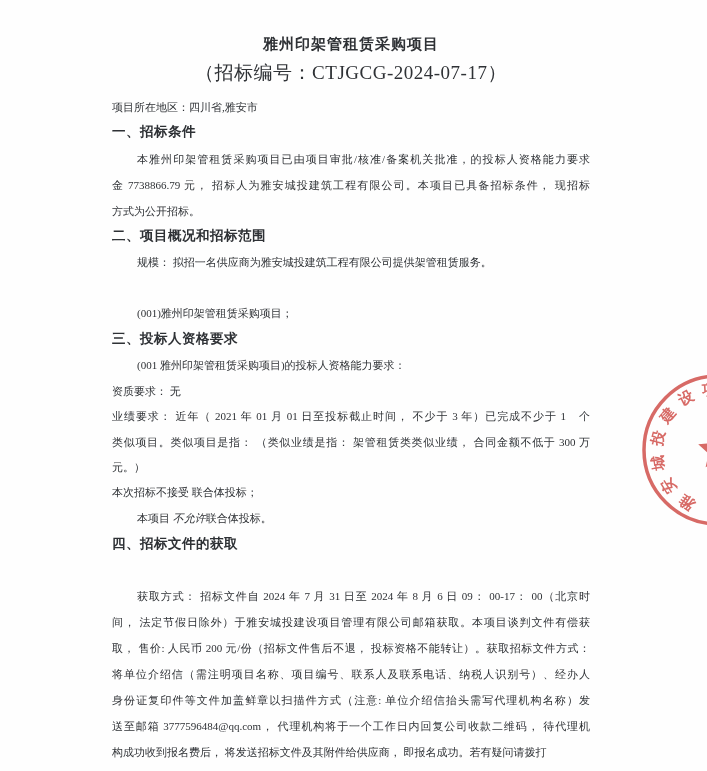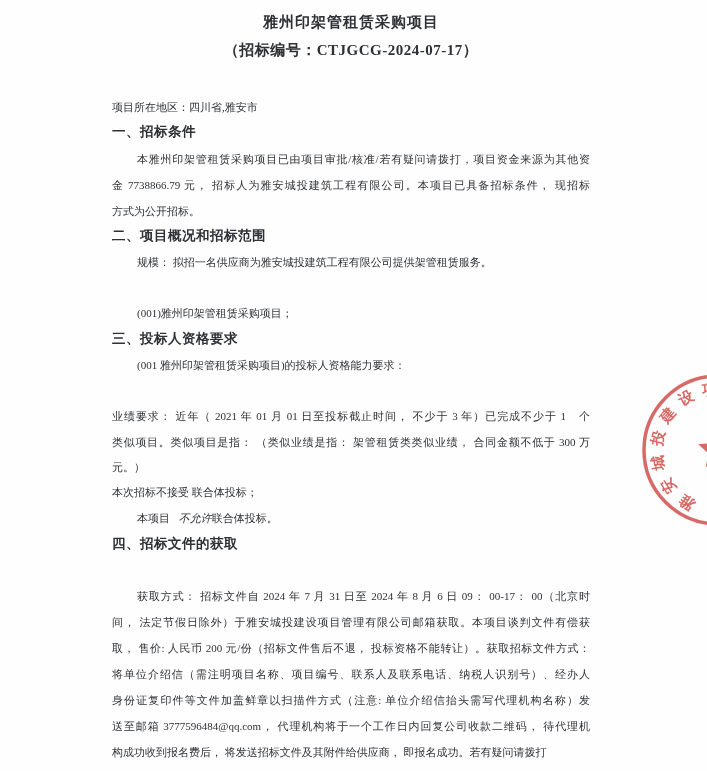--- a/index.html
+++ b/index.html
@@ -15,34 +15,34 @@
   .line {
     position:absolute;
     left:112px;
     width:478px;
     font-size:11px;
     line-height:17px;
     white-space:nowrap;
   }
   .j { text-align:justify; text-align-last:justify; }
   .ind { text-indent:25px; }
-  .center { text-align:center; text-align-last:center; white-space:normal; }
+  .center { text-align:center; text-align-last:center; white-space:normal;margin-top:22px; }
   .doc-title {
     font-size:15px; font-weight:700; letter-spacing:1px;
   }
   .doc-subtitle {
-    font-size:15px; font-weight:700; letter-spacing:0.5px;
+    font-size:19px; font-weight:400; letter-spacing:0.5px;
   }
   .h {
     font-family:Liberation Mono, monospace;
     font-weight:700;
     font-size:13.5px;
     letter-spacing:0.5px;
   }
-  .it { font-style:italic;margin-left:6px; }
+  .it { font-style:italic; }
   .seal {
     position:absolute;
     left:640px; top:370px;
     width:170px; height:170px;
   }
   .seal text {
     font-family:"Liberation Serif","DejaVu Serif",serif;
     font-weight:700;
   }
 </style>
@@ -52,37 +52,38 @@
 <div class="page">
 
   <div class="line center doc-title" style="top:14px">雅州印架管租赁采购项目</div>
 
   <div class="line center doc-subtitle" style="top:42px">（招标编号：CTJGCG-2024-07-17）</div>
 
   <div class="line" style="top:99px">项目所在地区：四川省,雅安市</div>
 
   <div class="line h" style="top:124px">一、招标条件</div>
 
-  <div class="line ind j" style="top:151px">本雅州印架管租赁采购项目已由项目审批/核准/若有疑问请拨打，项目资金来源为其他资</div>
+  <div class="line ind j" style="top:151px">本雅州印架管租赁采购项目已由项目审批/核准/备案机关批准，的投标人资格能力要求</div>
 
   <div class="line j" style="top:177px">金 7738866.79 元， 招标人为雅安城投建筑工程有限公司。本项目已具备招标条件， 现招标</div>
 
   <div class="line" style="top:203px">方式为公开招标。</div>
 
   <div class="line h" style="top:228px">二、项目概况和招标范围</div>
 
   <div class="line ind" style="top:254px">规模： 拟招一名供应商为雅安城投建筑工程有限公司提供架管租赁服务。</div>
 
 
   <div class="line ind" style="top:305px">(001)雅州印架管租赁采购项目；</div>
 
   <div class="line h" style="top:331px">三、投标人资格要求</div>
 
   <div class="line ind" style="top:357px">(001 雅州印架管租赁采购项目)的投标人资格能力要求：</div>
 
+  <div class="line" style="top:383px">资质要求： 无</div>
 
   <div class="line j" style="top:408px">业绩要求： 近年（ 2021 年 01 月 01 日至投标截止时间， 不少于 3 年）已完成不少于 1　个</div>
 
   <div class="line j" style="top:434px">类似项目。类似项目是指： （类似业绩是指： 架管租赁类类似业绩， 合同金额不低于 300 万</div>
 
   <div class="line" style="top:459px">元。）</div>
 
   <div class="line" style="top:484px">本次招标不接受 联合体投标；</div>
 
   <div class="line ind" style="top:510px"><span>本项目 </span><span class="it">不允许</span><span>联合体投标。</span></div>

